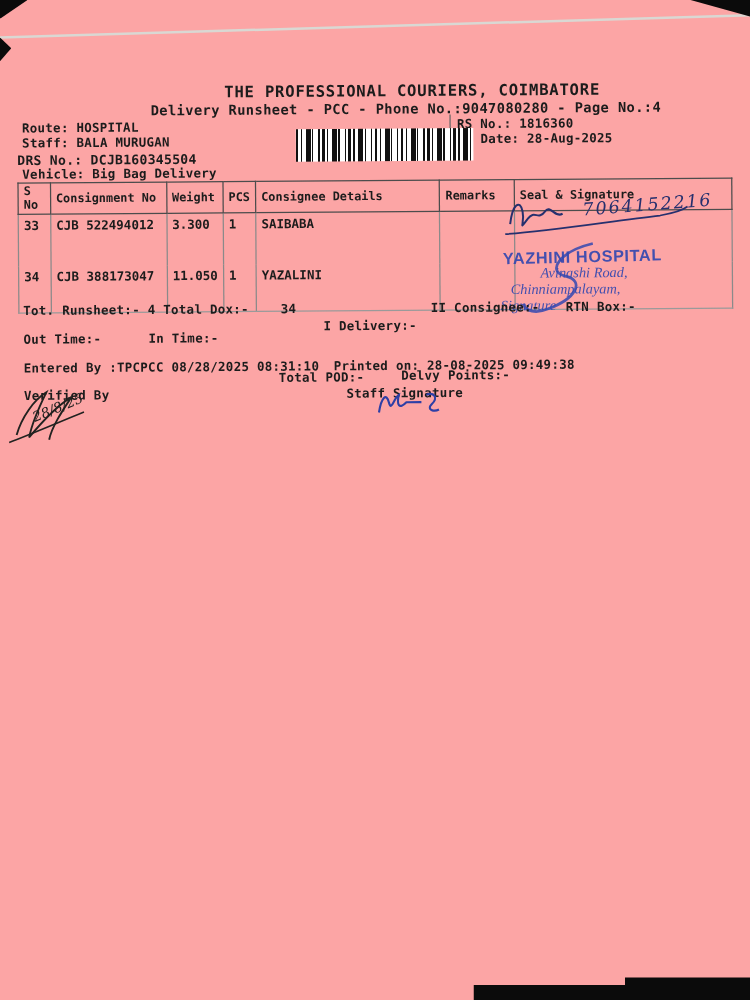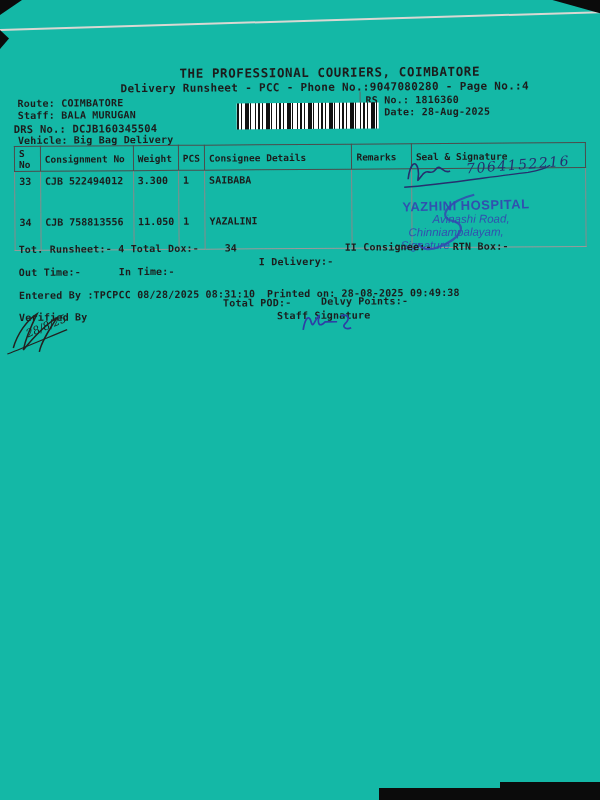--- a/index.html
+++ b/index.html
@@ -1,18 +1,18 @@
 <!DOCTYPE html>
 <html><head>
 <meta charset="utf-8">
 <style>
   * { margin:0; padding:0; box-sizing:border-box; }
   html,body { width:600px; height:800px; }
   body { background:#ffffff; font-family:"DejaVu Sans Mono","Liberation Mono",monospace; }
-  .page { position:relative; width:600px; height:800px; background:#14b8a6; overflow:hidden; color:#1c1c1c; }
+  .page { position:relative; width:600px; height:800px; background:#fca5a5; overflow:hidden; color:#1c1c1c; }
   .doc { position:absolute; inset:0; transform:rotate(-0.4deg); transform-origin:50% 20%; }
   .abs { position:absolute; white-space:nowrap; }
   .t10 { font-size:10px; font-weight:bold; letter-spacing:0.2px; }
   .t11 { font-size:11px; font-weight:bold; letter-spacing:0.3px; }
   .t12 { font-size:12.5px; font-weight:bold; letter-spacing:0.6px; }
 
   
   .barcode { position:absolute; left:237px; top:103px; width:142px; height:26px;
     background:repeating-linear-gradient(90deg,
       #111 0 2px, #fff 2px 4px, #111 4px 5px, #fff 5px 8px,
@@ -25,21 +25,21 @@
   table.runsheet { position:absolute; left:14px; top:144px; width:572px; border-collapse:collapse;
     font-size:10px; font-weight:bold; }
   table.runsheet th { border:1px solid #4c4c4c; font-size:9.5px; text-align:left; padding:1px 4px; height:14px; font-weight:bold; }
   table.runsheet td { border-left:1px solid #8a8a8a; border-right:1px solid #8a8a8a; vertical-align:top; padding:4px 4px 0 4px; }
   table.runsheet tr.r1 td { height:41px; }
   table.runsheet tr.r2 td { height:38px; border-bottom:1px solid #9a9a9a; }
 
   
   .stamp { color:#3448b0; opacity:0.92; }
   .stamp-title { font-family:"Liberation Sans","DejaVu Sans",sans-serif; font-weight:bold; font-size:13px; letter-spacing:0.5px; }
-  .stamp-line { font-family:Liberation Sans, sans-serif; font-style:italic; font-size:11.5px; }
+  .stamp-line { font-family:Liberation Serif, serif; font-style:italic; font-size:11.5px; }
   .ink-digits { font-family:"DejaVu Serif","Liberation Serif",serif; font-style:italic; font-size:14px; color:#26306e; letter-spacing:1.5px; }
   .hand-date { font-family:"DejaVu Serif","Liberation Serif",serif; font-style:italic; font-size:11px; color:#20201f; }
 
   svg.sig { position:absolute; overflow:visible; }
 
   
   .art { position:absolute; background:#0b0b0b; }
   .edge-line { position:absolute; left:-6px; top:20px; width:616px; height:2px; background:#d9d8d3; transform:rotate(-1.7deg); }
 </style>
 </head>
@@ -52,21 +52,21 @@
   <div class="art" style="left:0;top:30px;width:9px;height:19px;clip-path:polygon(0 0,100% 45%,0 100%);"></div>
   <div class="art" style="right:0;top:0;width:58px;height:22px;clip-path:polygon(18% 0,100% 0,100% 60%);"></div>
   <div class="art" style="left:379px;top:788px;width:221px;height:12px;"></div>
   <div class="art" style="left:500px;top:782px;width:100px;height:10px;"></div>
 
   <div class="doc">
 
     <div class="abs t12" style="left:180px;top:65px;">THE PROFESSIONAL COURIERS, COIMBATORE</div>
     <div class="abs t11" style="left:121px;top:81px;">Delivery Runsheet - PCC - Phone No.:9047080280 - Page No.:4</div>
 
-    <div class="abs t10" style="left:18px;top:96px;">Route: COIMBATORE</div>
+    <div class="abs t10" style="left:18px;top:96px;">Route: HOSPITAL</div>
     <div class="abs t10" style="left:366px;top:95px;">RS No.: 1816360</div>
     <div class="abs t10" style="left:18px;top:108px;">Staff: BALA MURUGAN</div>
     <div class="abs t10" style="left:366px;top:107px;">RS Date: 28-Aug-2025</div>
     <div class="vline" style="left:360px;top:92px;height:28px;"></div>
 
     <div class="abs t10" style="left:14px;top:121px;font-size:10.5px;">DRS No.: DCJB160345504</div>
     <div class="barcode"></div>
     <div class="abs t10" style="left:18px;top:133px;">Vehicle: Big Bag Delivery</div>
 
     <table class="runsheet">
@@ -95,21 +95,21 @@
           <td>33</td>
           <td>CJB 522494012</td>
           <td>3.300</td>
           <td>1</td>
           <td>SAIBABA</td>
           <td></td>
           <td></td>
         </tr>
         <tr class="r2">
           <td>34</td>
-          <td>CJB 758813556</td>
+          <td>CJB 388173047</td>
           <td>11.050</td>
           <td>1</td>
           <td>YAZALINI</td>
           <td></td>
           <td></td>
         </tr>
       </tbody>
     </table>
 
     <svg class="sig" style="left:400px;top:152px;" width="180" height="42" viewBox="0 0 180 42">

